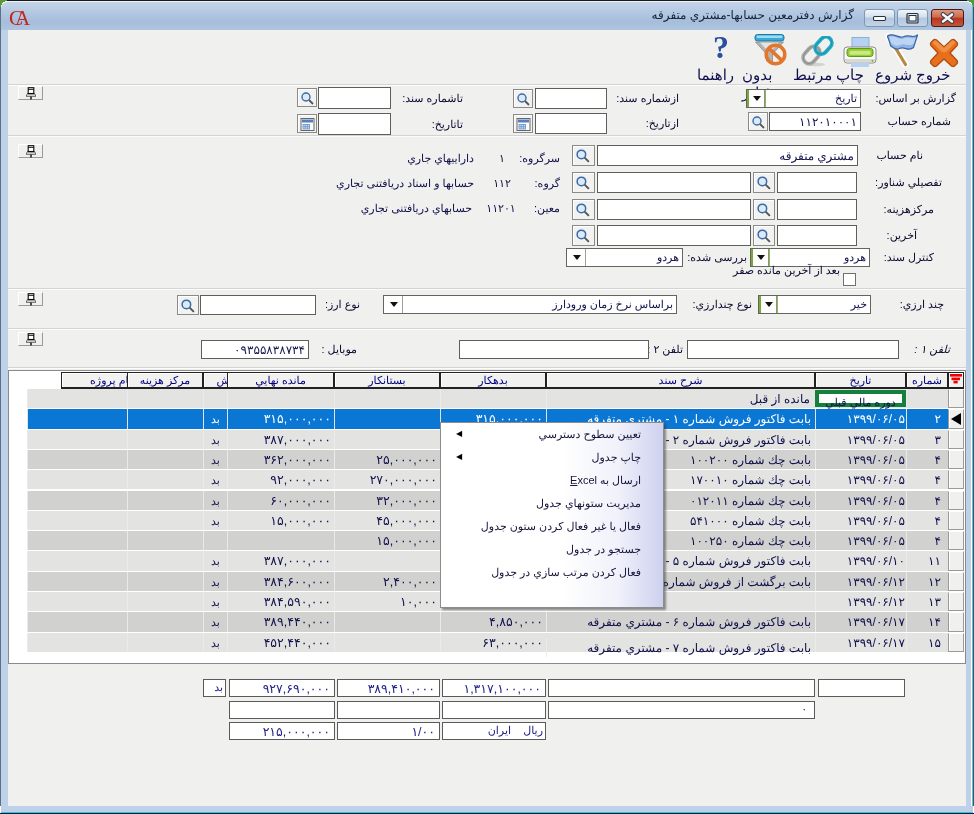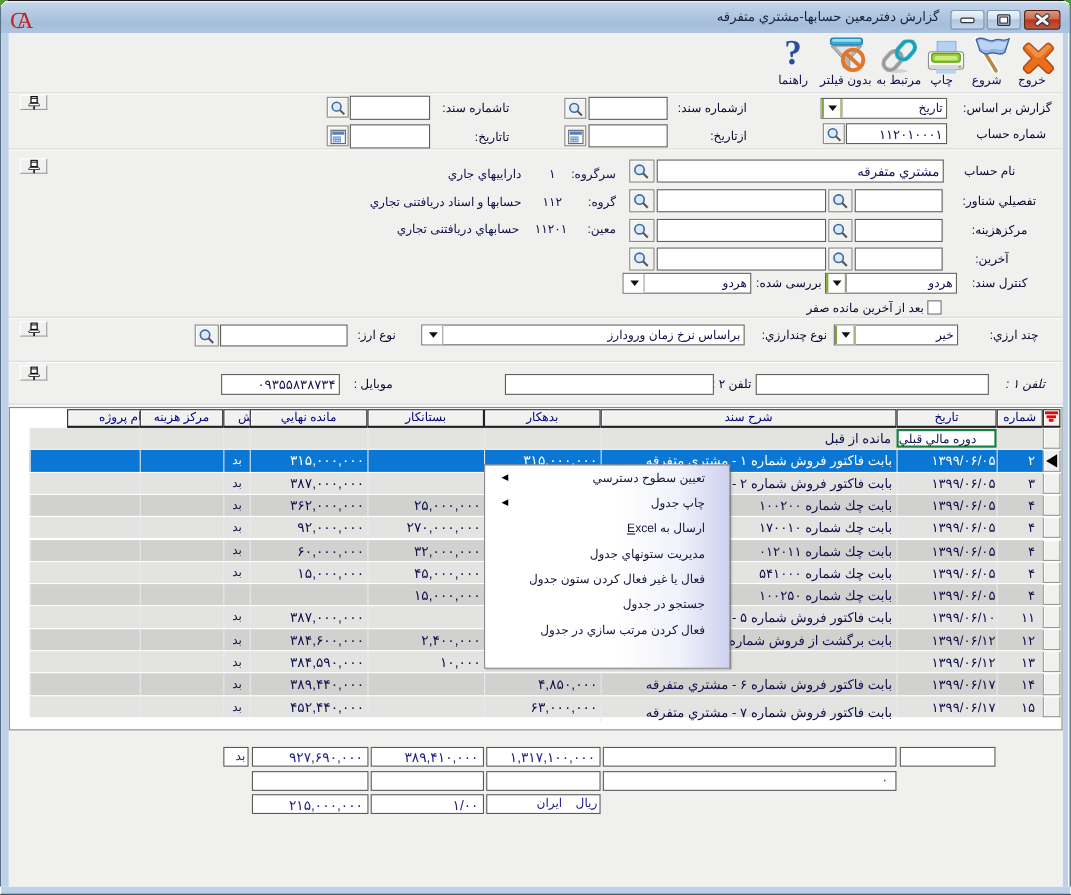--- a/index.html
+++ b/index.html
@@ -25,21 +25,21 @@
 #logo { position:absolute; left:9px; top:6px; font-family:"Liberation Serif",serif; font-size:21px; color:#c22520; letter-spacing:-8px; }
 #title { position:absolute; right:120px; top:8px; font-size:12px; color:#16233a; }
 .winbtn { position:absolute; top:9px; width:31px; height:18px; border-radius:3px; }
 #btn-min { left:864px; } #btn-max { left:897px; }
 .bluebtn { background:linear-gradient(#f0f5fa, #d4dfee 45%, #b2c7de 50%, #c4d4e8); border:1px solid #7e98b2; }
 #btn-close { left:931px; width:33px; background:linear-gradient(#dc9780, #d0694e 45%, #b8361e 50%, #c4573c); border:1px solid #4e1810; }
 
 #content { position:absolute; left:8px; top:30px; width:958px; height:776px; background:#f0f0ef; }
 
 .tbicon { position:absolute; }
-.tblabel { position:absolute; top:66px; font-size:11px; color:#101050; text-align:center; }
+.tblabel { position:absolute; top:66px; font-size:15px; color:#101050; text-align:left; }
 .psep { position:absolute; left:8px; width:958px; height:1px; background:#d4d4d2; }
 .psep2 { position:absolute; left:8px; width:958px; height:1px; background:#fcfcfc; }
 .pin { position:absolute; width:25px; height:14px; background:#f0f0ef; border:1px solid #9a9a98; border-left-color:#fff; border-top-color:#fff; }
 .pin svg { position:absolute; left:6px; top:0px; }
 .lbl { position:absolute; font-size:11px; color:#0a0a2e; white-space:nowrap; }
 .tb { position:absolute; background:#fff; border:1px solid #5e5e5a; font-size:12px; color:#17174f; letter-spacing:0.6px; }
 .tb span { position:absolute; right:3px; top:2px; white-space:nowrap;font-family:Liberation Serif, serif; }
 .btn19 { position:absolute; width:20px; height:19px; background:#f2f2f1; border:1px solid #8a8a88; box-shadow:inset 1px 1px 0 #fff; }
 .btn19 svg { position:absolute; left:2px; top:2px; }
 .combo { position:absolute; background:#fff; border:1px solid #646460; }
@@ -62,21 +62,21 @@
 .gc { position:absolute; overflow:hidden; line-height:21px; border-left:1px solid rgba(235,235,235,.95); }
 .sel { color:#fff !important; }
 .gc { color:#10104a; }
 .num { text-align:right; padding-right:7px; font-size:12px; }
 .dt { text-align:right; padding-right:1px; font-size:12px; letter-spacing:1.1px; }
 .sharh { text-align:right; padding-right:4px; font-size:12px; }
 .amt { text-align:right; padding-right:3px; direction:ltr; font-size:12.5px; letter-spacing:0.8px; }
 .tash { text-align:center; }
 .indc { position:absolute; background:#f0f0ef; border:1px solid #9a9a98; border-top-color:#fff; box-shadow:inset 1px 0 0 #fff; }
 .tri { position:absolute; left:2px; top:3px; width:0; height:0; border:6.5px solid transparent; border-right:10px solid #000; border-left:0; }
-.prevbox { position:absolute; background:#fdfdfd; border:2px solid #15803d; text-align:left; color:#10104a; line-height:16px; font-size:11px; }
+.prevbox { position:absolute; background:#fdfdfd; border:4px solid #15803d; text-align:center; color:#10104a; line-height:16px; font-size:11px; }
 
 .sb { position:absolute; background:#fff; border:1px solid #5a5a58; font-size:12.5px; color:#20208a; letter-spacing:0.8px; }
 .sb span { position:absolute; right:4px; top:1px; direction:ltr; }
 .sb .rtl { right:2px; direction:rtl; font-size:11px; }
 
 #menu { position:absolute; left:440px; top:422px; width:224px; height:186px;
   background:linear-gradient(to right, #fff 55%, #f0f1fa 80%, #cdd1ef 100%);
   border:1px solid #8c8c8c; box-shadow:1.5px 1.5px 2px rgba(60,60,60,.55); padding:1px 0; }
 .mitem { position:relative; height:23px; font-size:11px; color:#16163a; }
 .mtxt { position:absolute; right:22px; top:4px; }
@@ -339,21 +339,21 @@
 <div class="combo" style="left:750px;top:248px;width:120px;height:19px;">
       <span class="val">هردو</span>
       <span class="dbtn dgreen"></span>
     </div>
 <div class="lbl" style="right:227px;top:251px;">بررسی شده:</div>
 <div class="combo" style="left:566px;top:248px;width:117px;height:19px;">
       <span class="val">هردو</span>
       <span class="dbtn"></span>
     </div>
 <div class="chk" style="left:843px;top:273px;"></div>
-<div class="lbl" style="right:134px;top:274px;text-align:right;">بعد از آخرین مانده صفر</div>
+<div class="lbl" style="right:134px;top:264px;text-align:right;">بعد از آخرین مانده صفر</div>
 <div class="info" style="right:414px;top:152px;"><span class="ilab">سرگروه:</span><span class="inum">۱</span><span>دارايیهاي جاري</span></div>
 <div class="info" style="right:414px;top:177px;"><span class="ilab">گروه:</span><span class="inum">۱۱۲</span><span>حسابها و اسناد دریافتنی تجاري</span></div>
 <div class="info" style="right:414px;top:202px;"><span class="ilab">معین:</span><span class="inum" style="width:30px;">۱۱۲۰۱</span><span>حسابهاي دریافتنی تجاري</span></div>
 
 <div class="lbl" style="right:30px;top:298px;">چند ارزي:</div>
 <div class="combo" style="left:758px;top:295px;width:113px;height:19px;">
       <span class="val">خیر</span>
       <span class="dbtn dgreen"></span>
     </div>
 <div class="lbl" style="right:222px;top:298px;">نوع چندارزي:</div>

